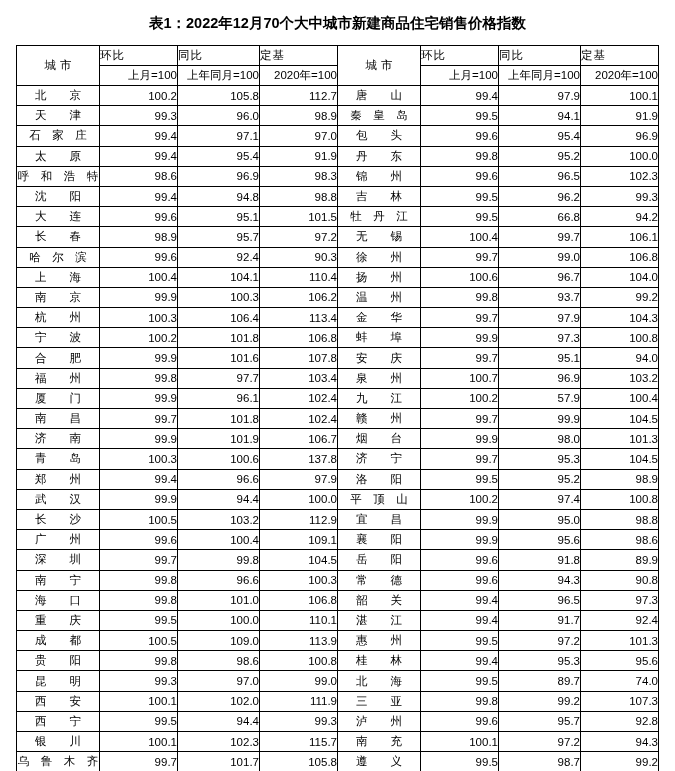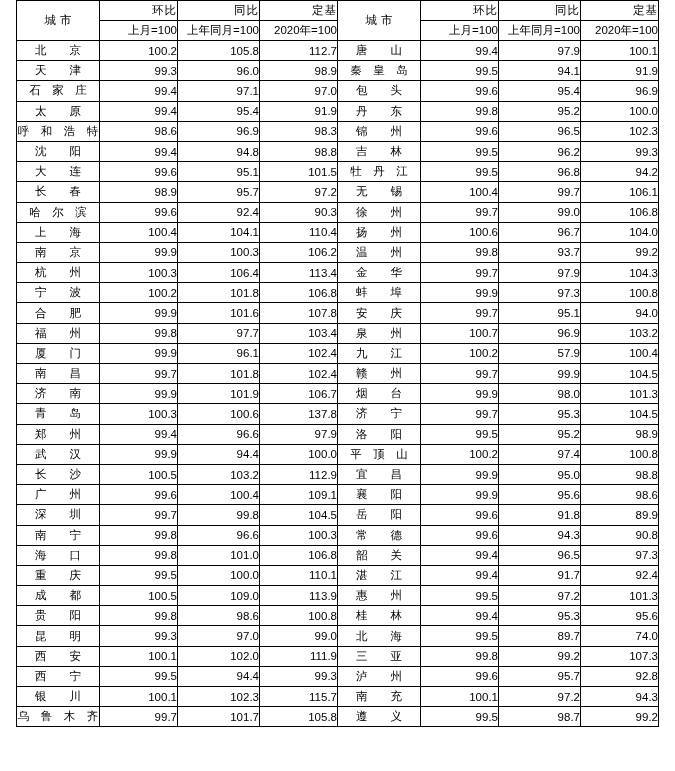--- a/index.html
+++ b/index.html
@@ -43,21 +43,21 @@
     font-family: "Liberation Sans", sans-serif;
   }
   
   .hdr-city {
     vertical-align: middle;
     font-size: 12.5px;
     letter-spacing: 4px;
     text-indent: 4px;
   }
   .hdr-top {
-    text-align: right;
+    text-align: left;
     vertical-align: middle;
     height: 19px;
     font-size: 12px;
     letter-spacing: 1px;
   }
   .hdr-sub {
     text-align: right;
     vertical-align: middle;
     height: 19px;
     font-size: 11px;
@@ -80,20 +80,21 @@
   col.c-city { width: 83px; }
   col.c-n1 { width: 78px; }
   col.c-n2 { width: 82px; }
   col.c-n3 { width: 78px; }
 </style>
 </head>
 <body>
 
 <div id="page">
 
+  <div class="title">表1：2022年12月70个大中城市新建商品住宅销售价格指数</div>
 
   <table class="grid">
     <colgroup>
       <col class="c-city">
         <col class="c-n1">
         <col class="c-n2">
         <col class="c-n3">
       <col class="c-city">
         <col class="c-n1">
         <col class="c-n2">
@@ -180,21 +181,21 @@
           <td class="num">96.2</td>
           <td class="num">99.3</td>
         </tr>
         <tr>
           <td class="city">大　　连</td>
           <td class="num">99.6</td>
           <td class="num">95.1</td>
           <td class="num">101.5</td>
           <td class="city">牡　丹　江</td>
           <td class="num">99.5</td>
-          <td class="num">96.8</td>
+          <td class="num">66.8</td>
           <td class="num">94.2</td>
         </tr>
         <tr>
           <td class="city">长　　春</td>
           <td class="num">98.9</td>
           <td class="num">95.7</td>
           <td class="num">97.2</td>
           <td class="city">无　　锡</td>
           <td class="num">100.4</td>
           <td class="num">99.7</td>

